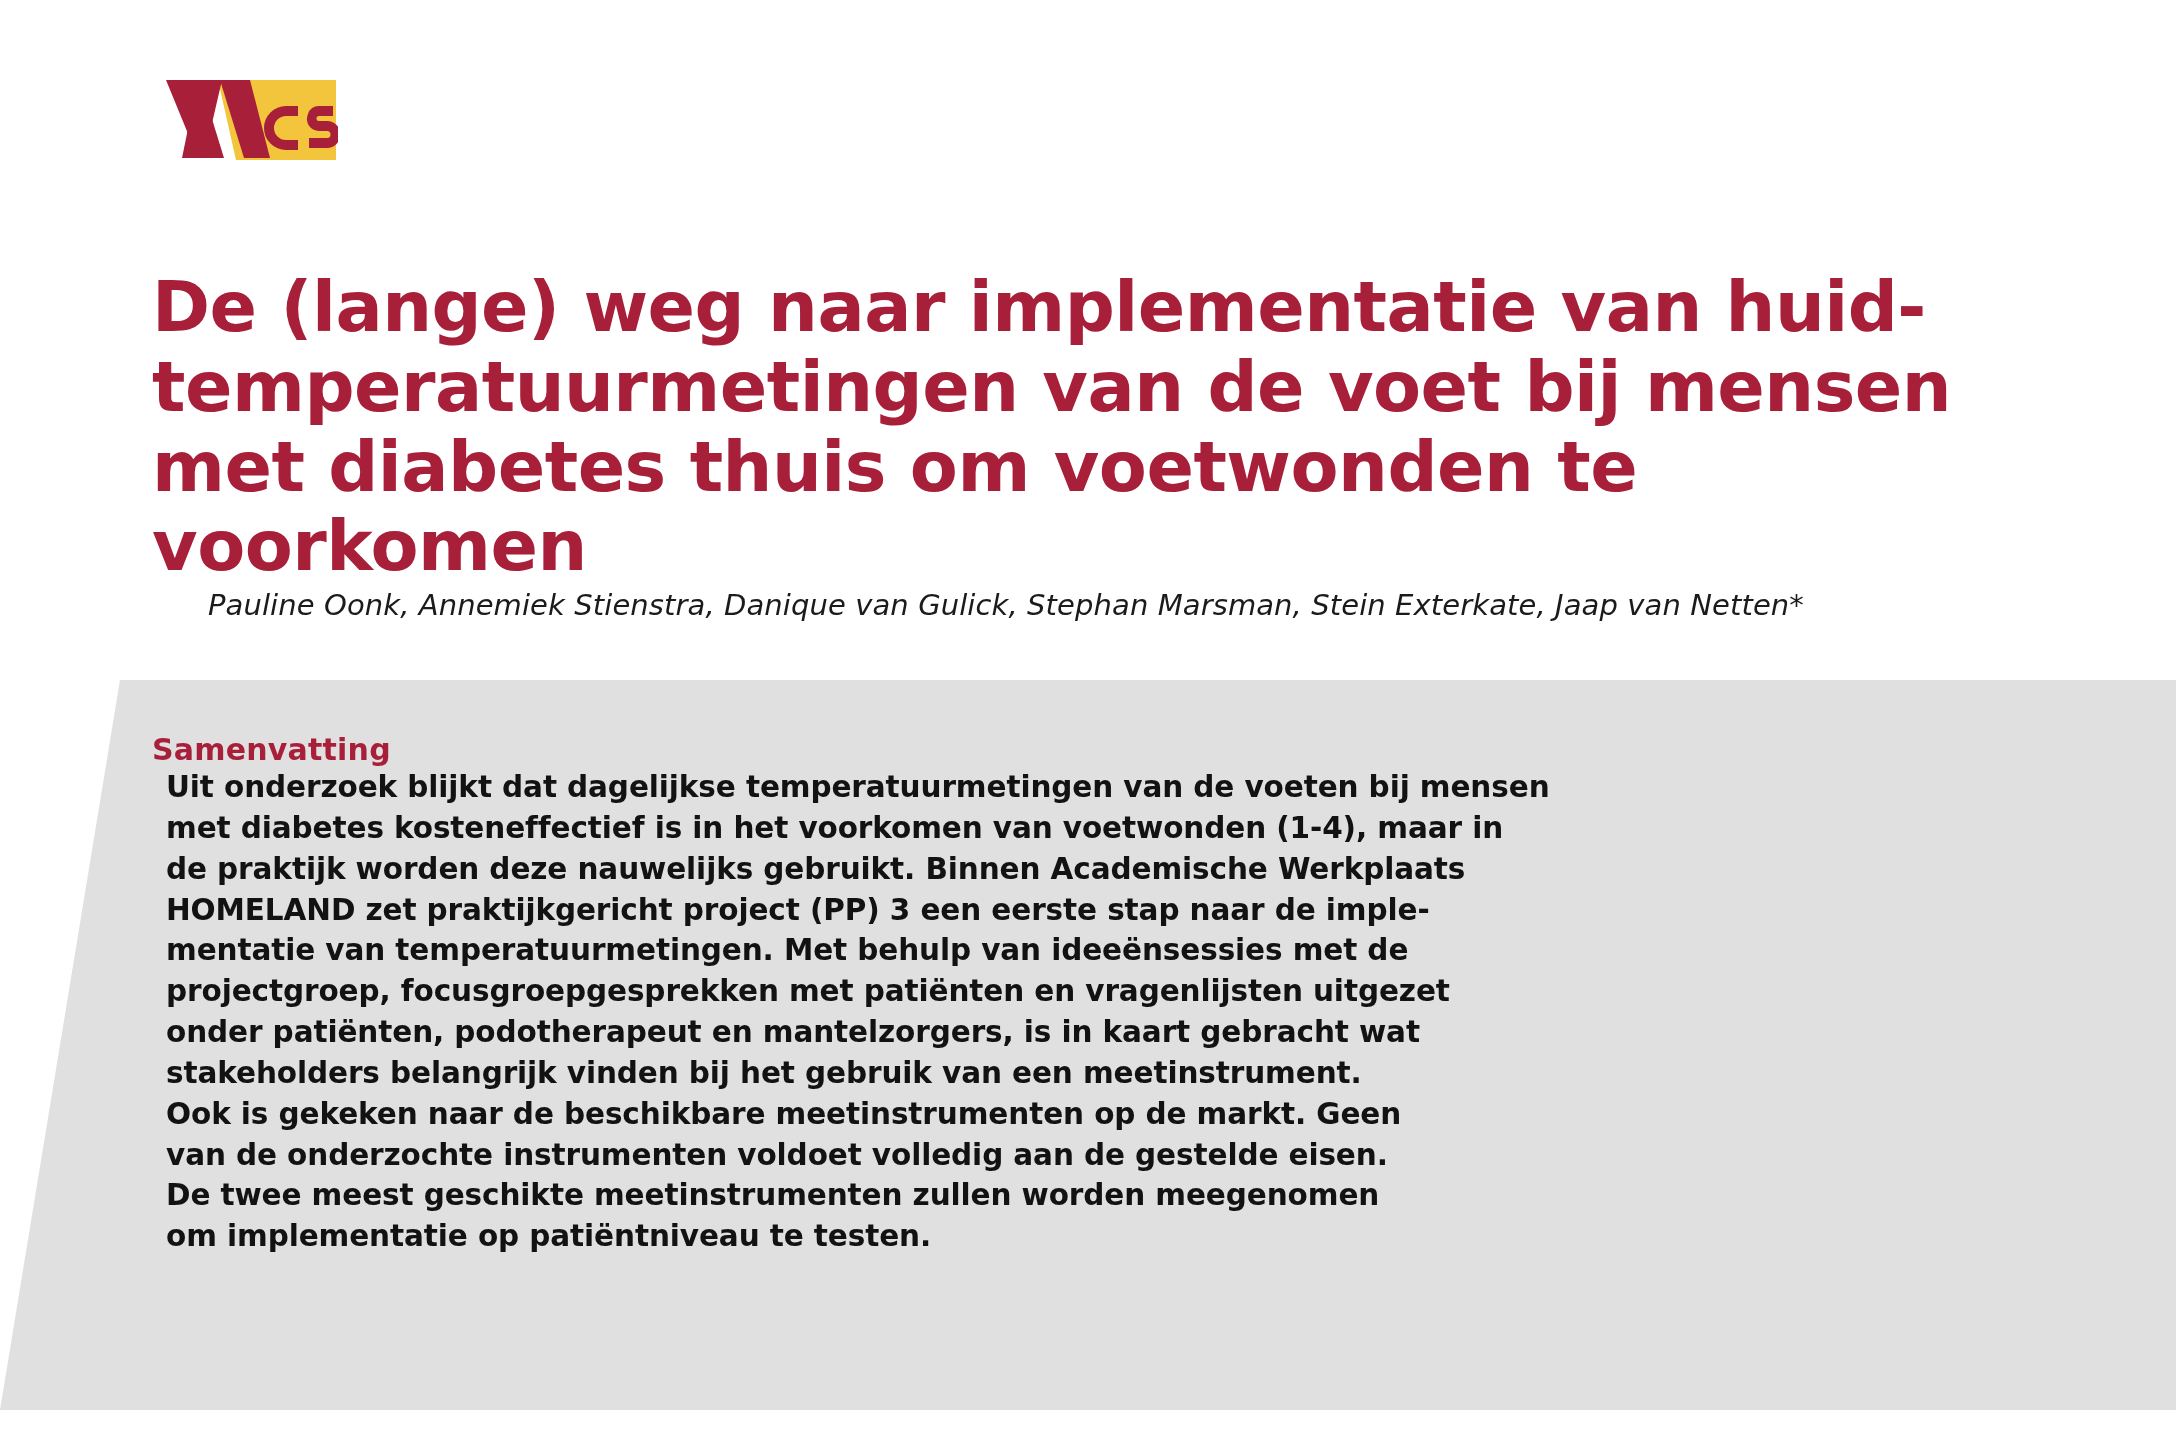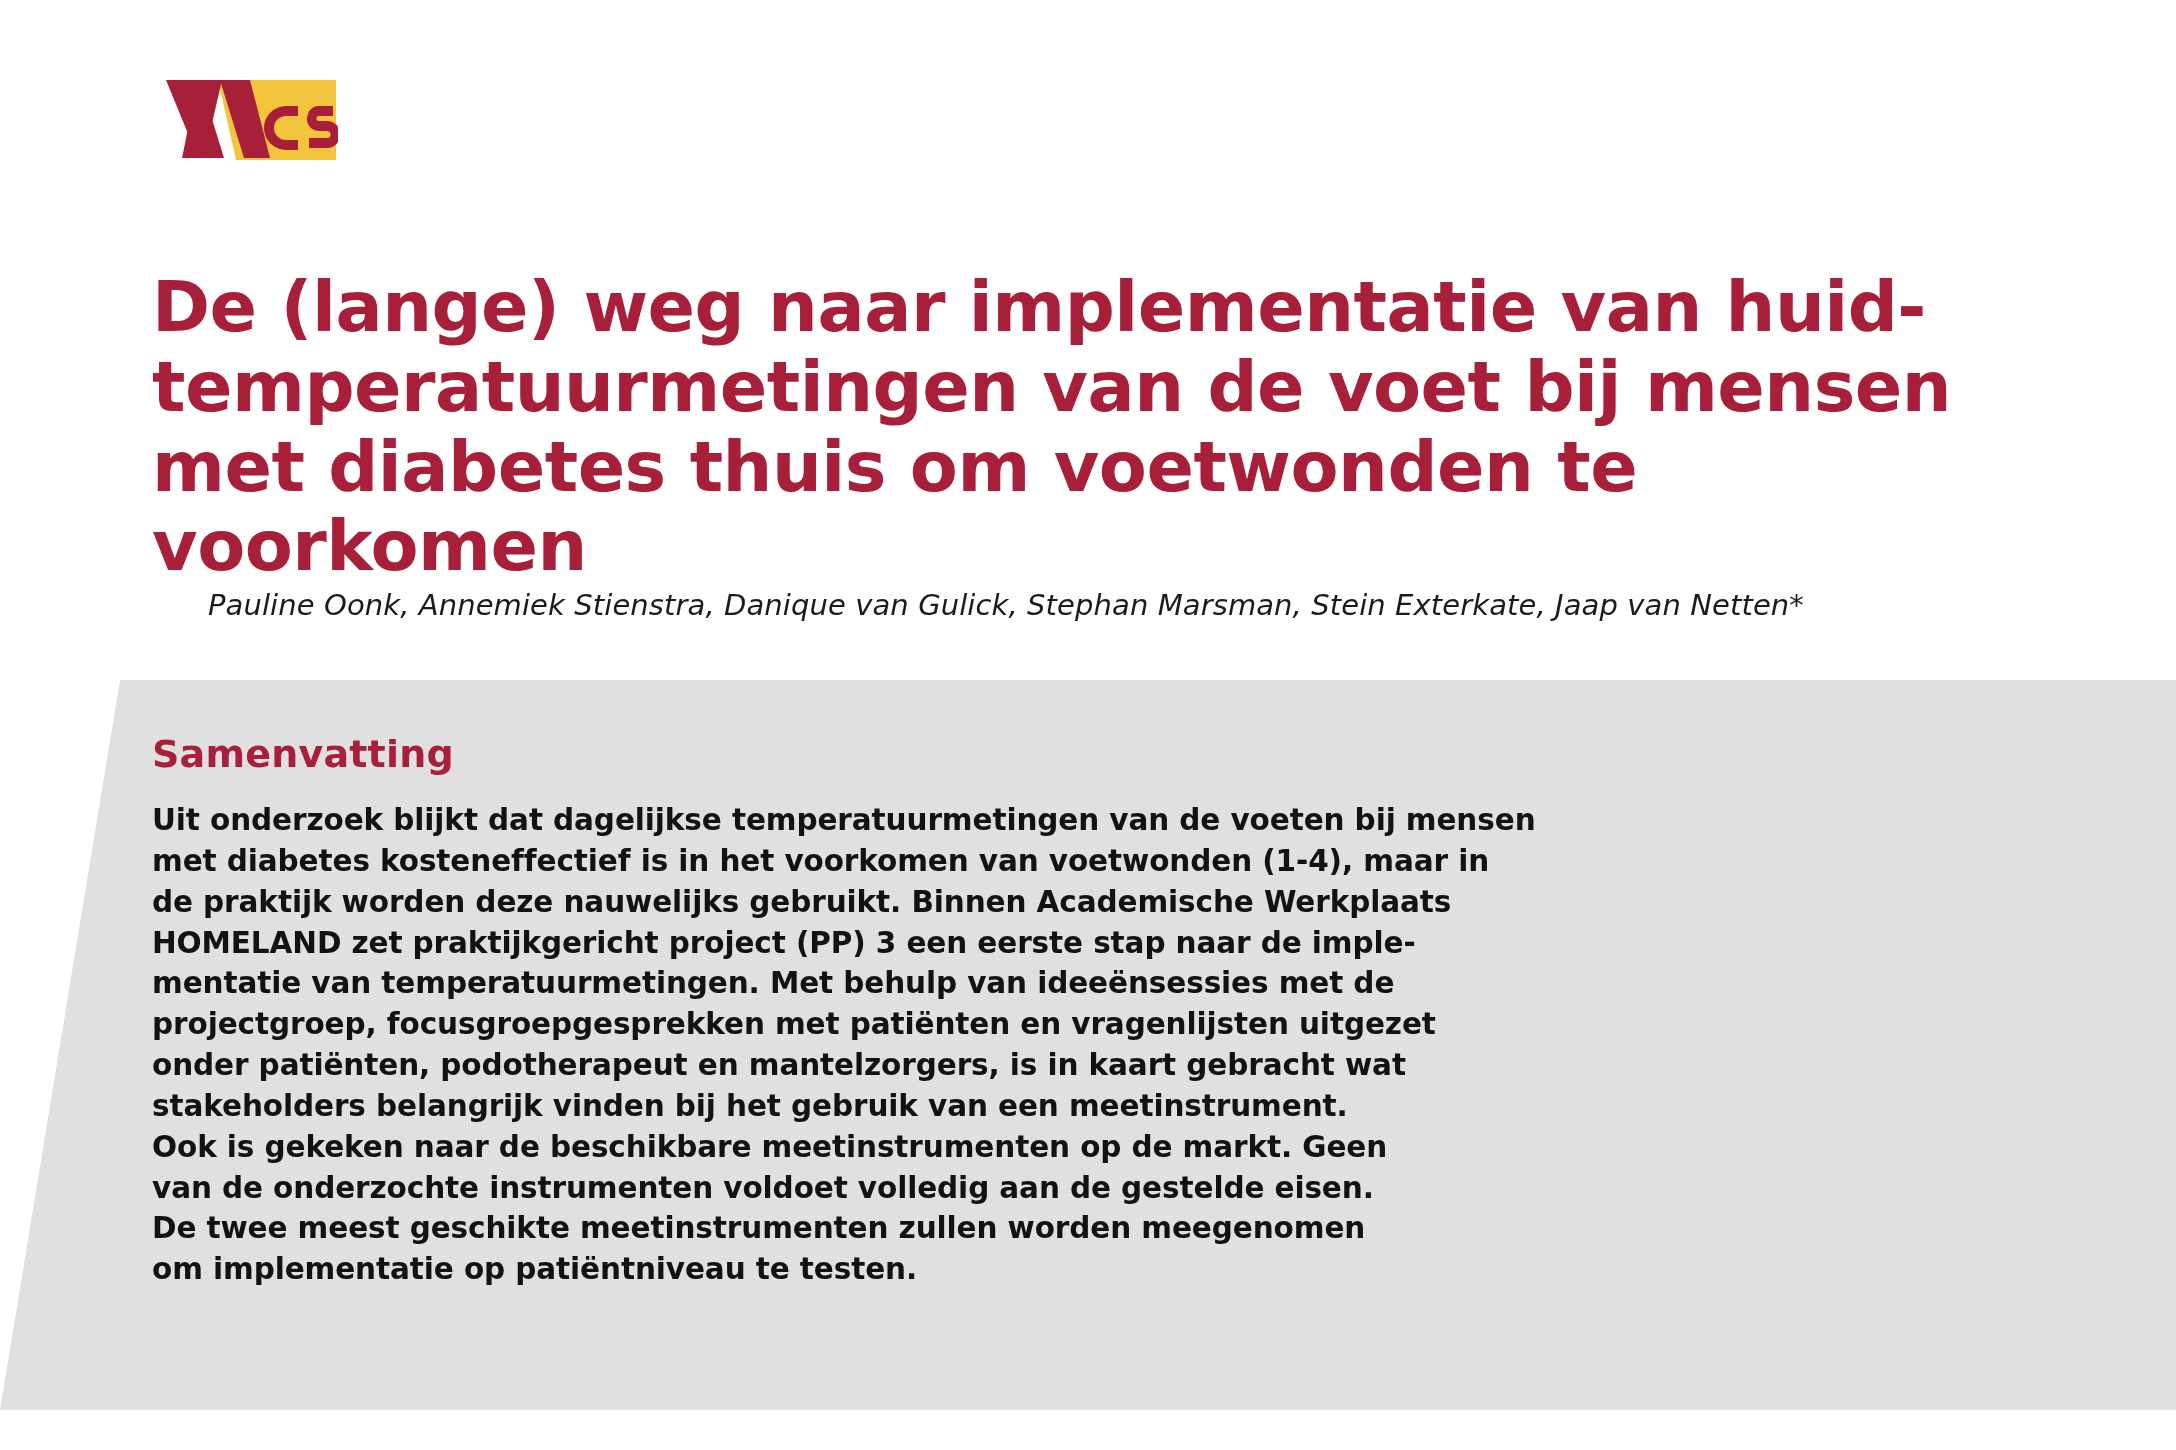--- a/index.html
+++ b/index.html
@@ -77,32 +77,33 @@
   .abstract-content {
     position: absolute;
     left: 152px;
     top: 52px;
     width: 1480px;
   }
   .abstract-heading {
     color: #a81f39;
     font-family: "DejaVu Sans", sans-serif;
     font-weight: bold;
-    font-size: 38px;
-    margin: 0 0 24px 0;
+    font-size: 30px;
+    margin: 0 0 0 0;
     letter-spacing: 0.2px;
   }
   .abstract-body {
     color: #121212;
     font-family: "DejaVu Sans", sans-serif;
     font-weight: bold;
     font-size: 29.5px;
     line-height: 1.385;
     letter-spacing: -0.1px;
     white-space: pre-line;
+    margin-left: 14px;
   }
 </style>
 </head>
 <body>
 
 <div class="page">
 
   <div class="logo">
     <svg width="180" height="100" viewBox="0 0 180 100" xmlns="http://www.w3.org/2000/svg" aria-hidden="true">
 

